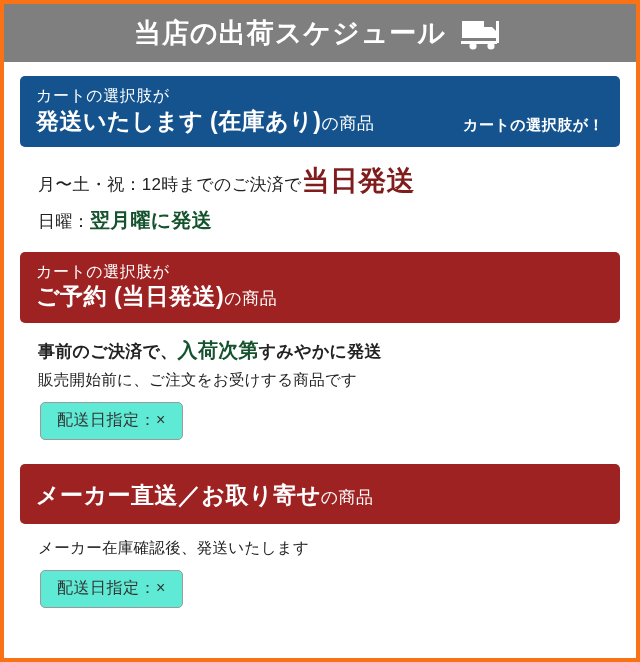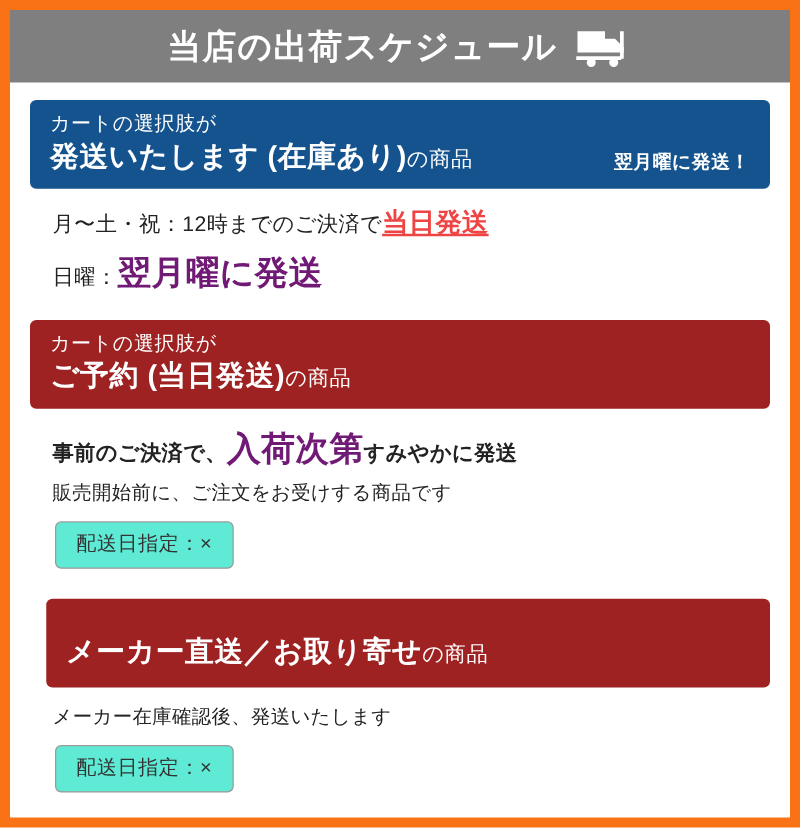--- a/index.html
+++ b/index.html
@@ -11,21 +11,21 @@
     height: 662px;
     background: #ffffff;
     font-family: "Liberation Sans", sans-serif;
     -webkit-font-smoothing: antialiased;
   }
   .page {
     position: relative;
     width: 640px;
     height: 662px;
     box-sizing: border-box;
-    border: 8px solid #f97316;
+    border: 4px solid #f97316;
     background: #ffffff;
     overflow: hidden;
   }
   
   .header {
     height: 58px;
     background: #7f7f7f;
     display: flex;
     align-items: center;
     justify-content: center;
@@ -77,46 +77,44 @@
   .bar-note {
     position: absolute;
     right: 16px;
     bottom: 12px;
     color: #ffffff;
     font-size: 15px;
     font-weight: bold;
     letter-spacing: .5px;
   }
   .bar.one-line {
-    padding-top: 28px;
+    padding-top: 17px;
     padding-bottom: 13px;
-    margin-left: 13px;
   }
   
   .detail {
     padding: 12px 18px 6px 18px;
   }
   .line {
     font-size: 17px;
     color: #222222;
     line-height: 1.55;
     letter-spacing: .3px;
     margin-bottom: 2px;
   }
   .line.small { font-size: 15.5px; }
   .em-red {
-    color: #ef4444;
-    font-weight: bold;
-    font-size: 21px;
-    text-decoration: underline;
+    color: #7f1d1d;
+    font-weight: bold;
+    font-size: 28px;
   }
   .em-red-lg {
-    color: #701a75;
-    font-weight: bold;
-    font-size: 27px;
+    color: #14532d;
+    font-weight: bold;
+    font-size: 20px;
   }
   .strong-dark {
     font-weight: bold;
     color: #222222;
   }
   
   .pill {
     display: inline-block;
     margin: 8px 0 2px 2px;
     padding: 7px 16px 8px 16px;
@@ -149,21 +147,21 @@
     </span>
   </div>
 
   <div class="content">
 
     <div class="bar blue">
       <div class="bar-small">カートの選択肢が</div>
       <div class="bar-large">
         <span>発送いたします (在庫あり)</span><span class="suffix">の商品</span>
       </div>
-      <div class="bar-note">翌月曜に発送！</div>
+      <div class="bar-note">カートの選択肢が！</div>
     </div>
 
     <div class="detail">
       <div class="line">
         <span>月〜土・祝：12時までのご決済で</span><span class="em-red">当日発送</span>
       </div>
       <div class="line">
         <span>日曜：</span><span class="em-red-lg">翌月曜に発送</span>
       </div>
     </div>

